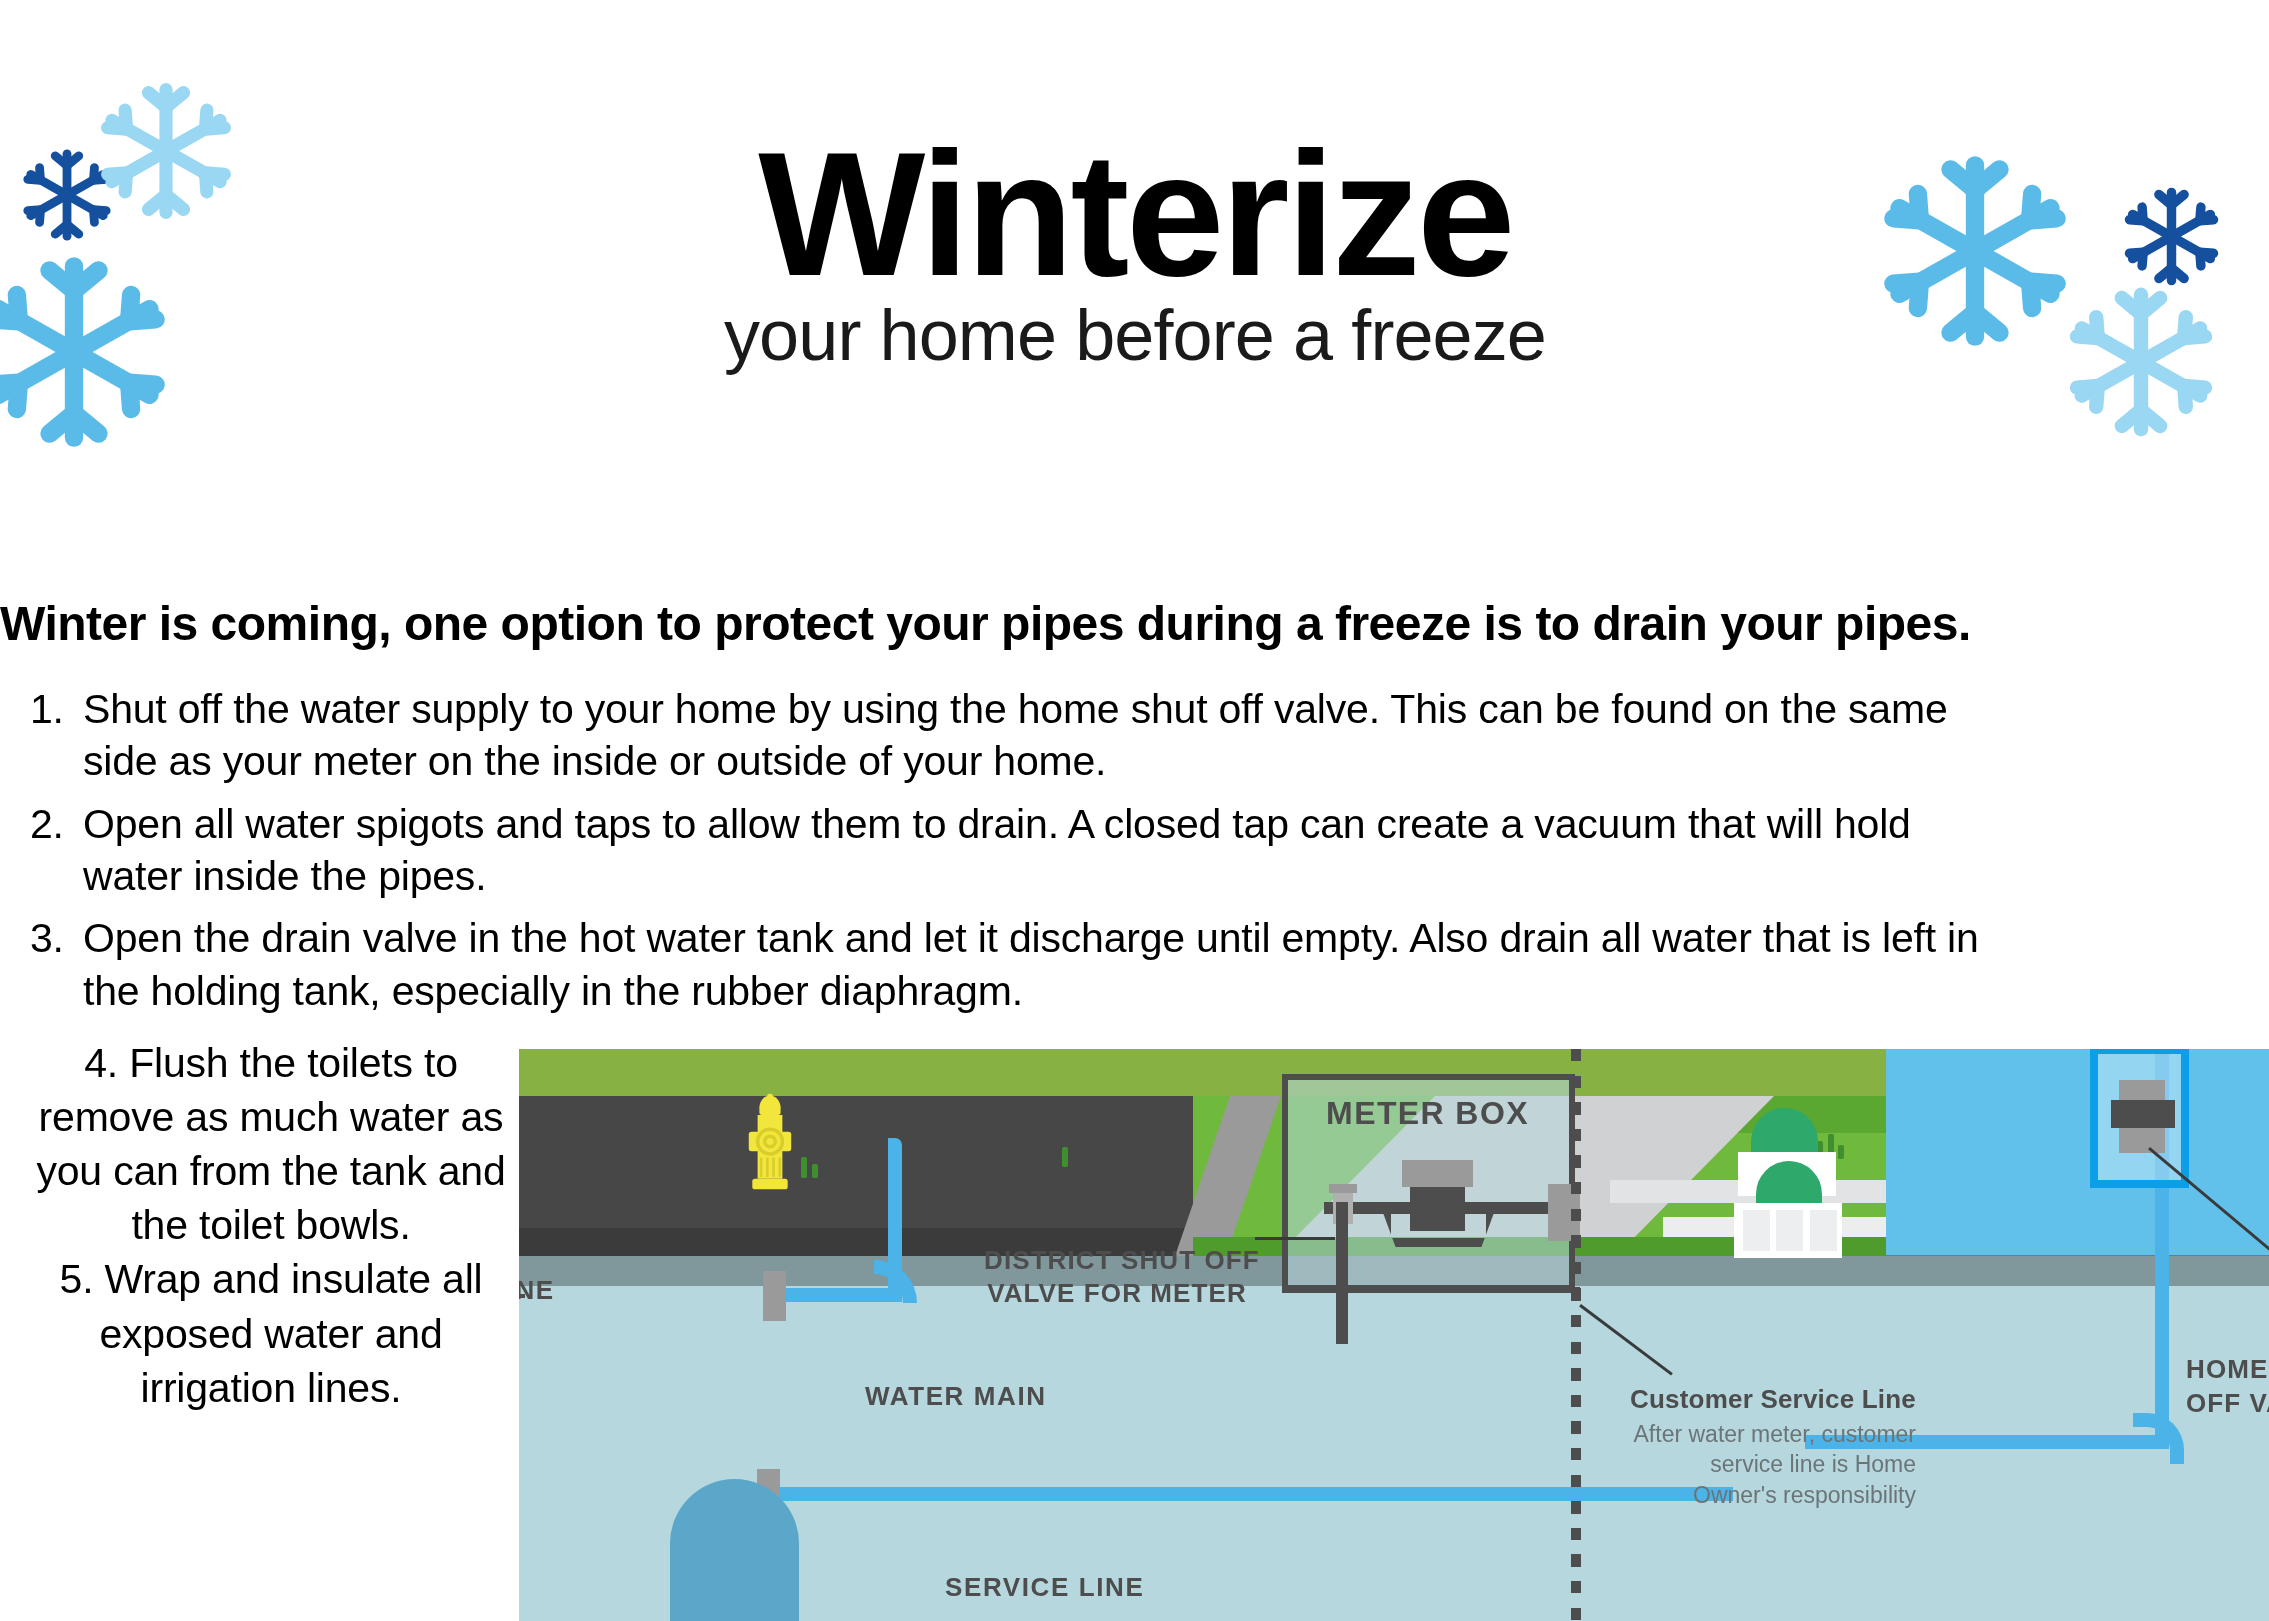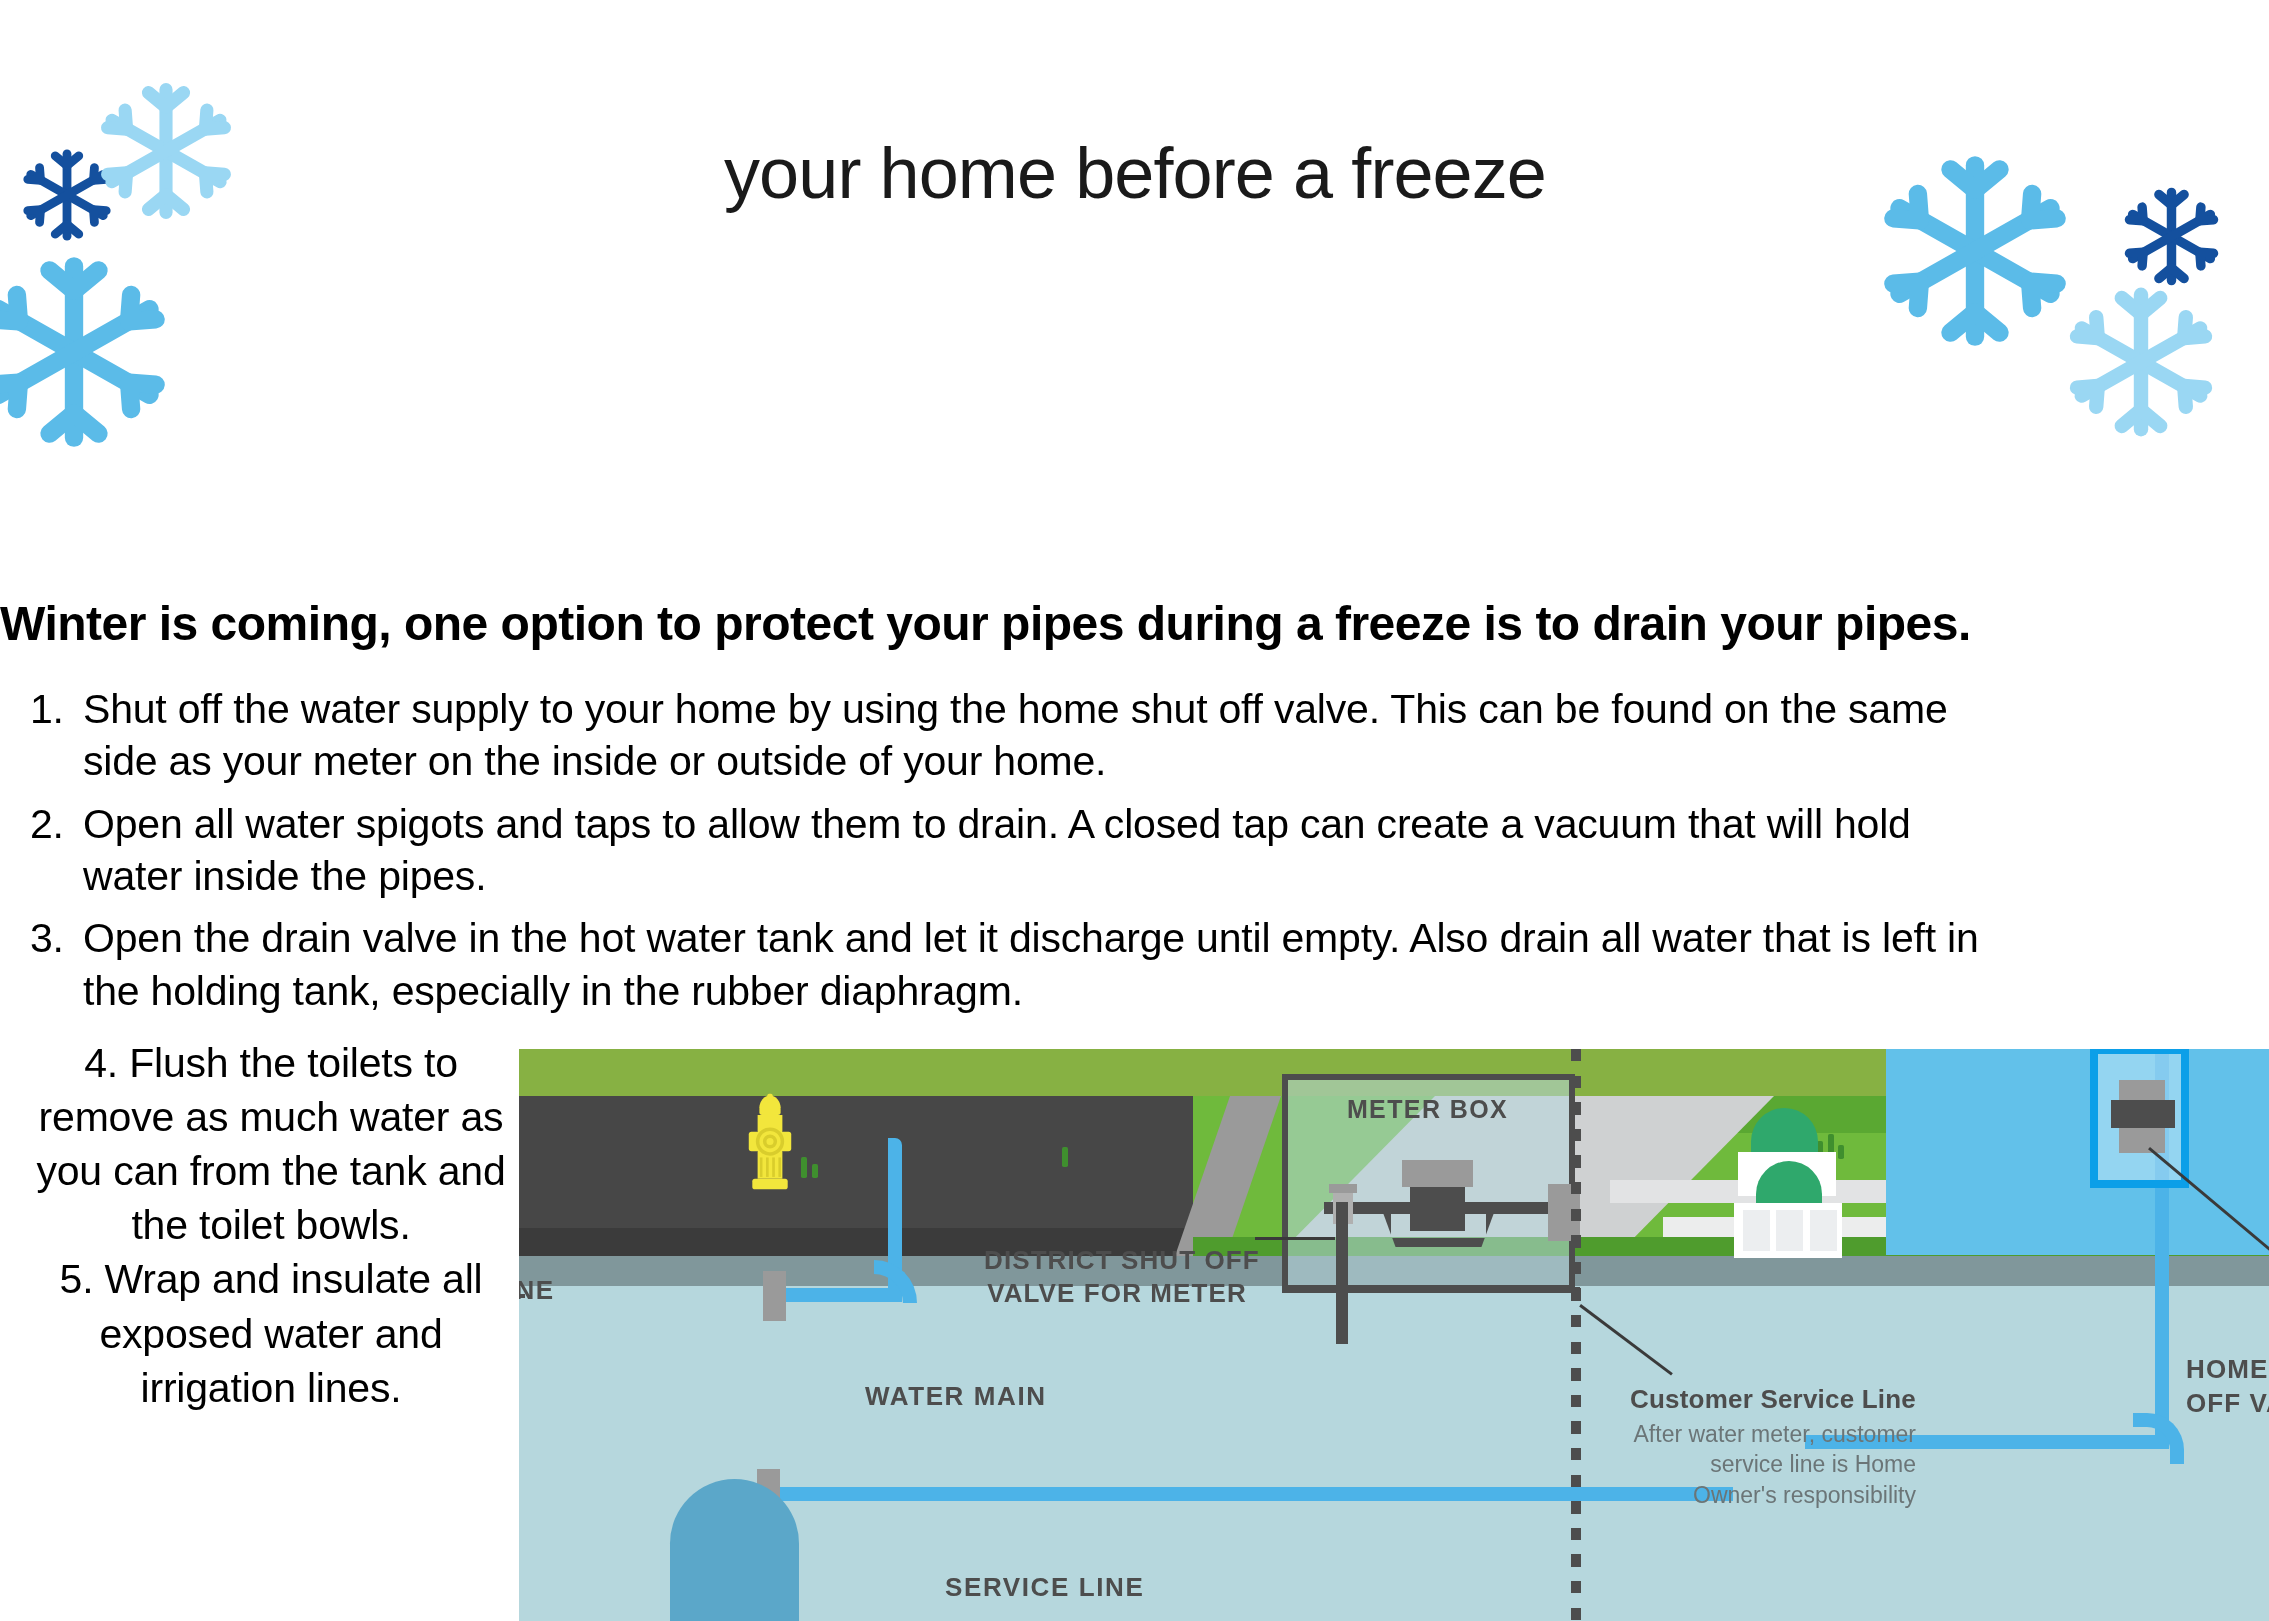--- a/index.html
+++ b/index.html
@@ -162,21 +162,21 @@
 
   
   #meterbox {
     left:763px; top:25px; width:293px; height:217px;
     border:6.2px solid #4d4d4d;
     background:rgba(182,215,221,0.55);
     box-sizing:border-box;
   }
   #meterbox-label {
     position:absolute; left:789px; top:46px; width:239px;
-    text-align:center; font-size:25px; font-weight:700;
+    text-align:center; font-size:32px; font-weight:700;
     color:#4d4d4d; letter-spacing:1.4px;
   }
   #meter-hbar  { left:805px; top:153px; width:235px; height:11.5px; background:#4d4d4d; }
   #meter-body  { left:891px; top:131px; width:55px; height:51px; background:#4d4d4d; }
   #meter-cap   { left:883px; top:111px; width:71px; height:26.6px; background:#9a9a9a; }
   #meter-u {
     left:863px; top:161px; width:113px; height:37px;
     border:9.8px solid #4d4d4d; border-top:none; box-sizing:border-box;
     clip-path: polygon(0 0, 12% 100%, 88% 100%, 100% 0);
   }
@@ -301,20 +301,21 @@
       <line x1="50" y1="8" x2="50" y2="92"></line>
       <line x1="13" y1="29" x2="87" y2="71"></line>
       <line x1="13" y1="71" x2="87" y2="29"></line>
       <path d="M50 20 L38 10 M50 20 L62 10 M50 80 L38 90 M50 80 L62 90"></path>
       <path d="M23 35 L10 34 M23 35 L22 22 M77 65 L90 66 M77 65 L78 78"></path>
       <path d="M23 65 L10 66 M23 65 L22 78 M77 35 L90 34 M77 35 L78 22"></path>
     </g>
   </svg>
 
   <div id="title-block">
+    <div id="main-title">Winterize</div>
     <div id="sub-title">your home before a freeze</div>
   </div>
 </div>
 
 <div id="intro-heading">Winter is coming, one option to protect your pipes during a freeze is to drain your pipes.</div>
 
 <ul id="steps-list">
   <li>
     <span class="num">1.</span><span>Shut off the water supply to your home by using the home shut off valve. This can be found on the same side as your meter on the inside or outside of your home.</span>
   </li>

